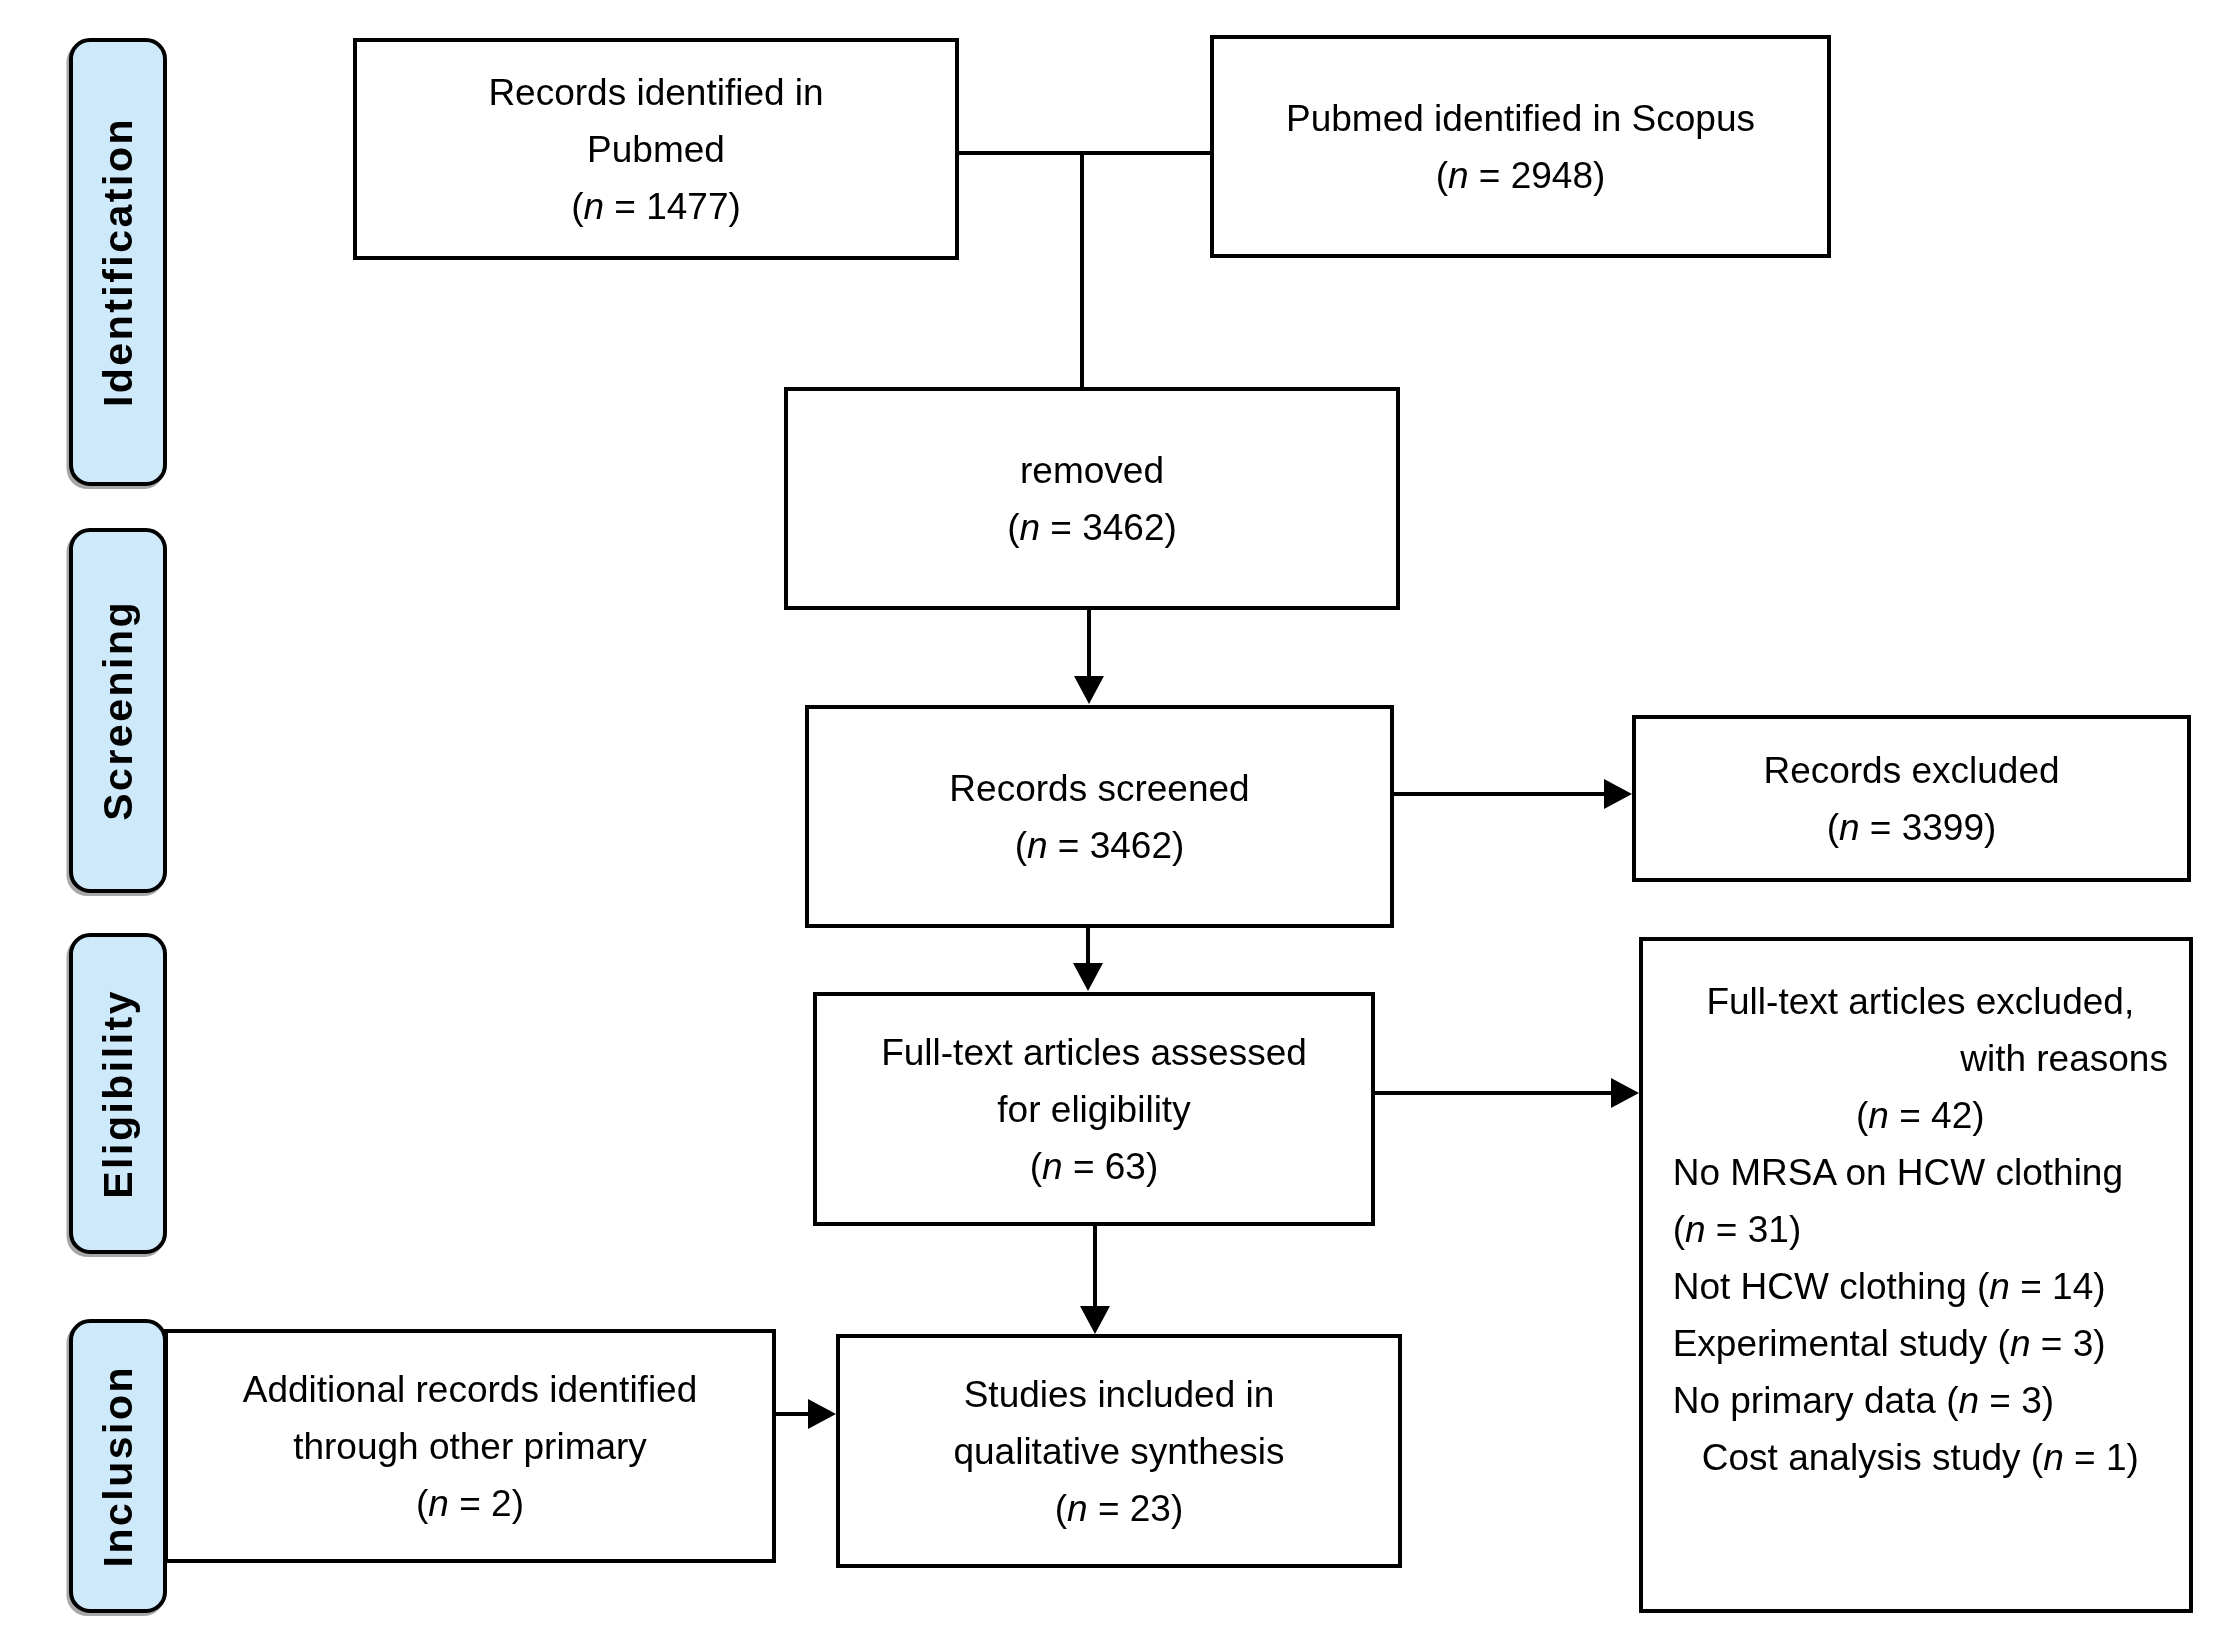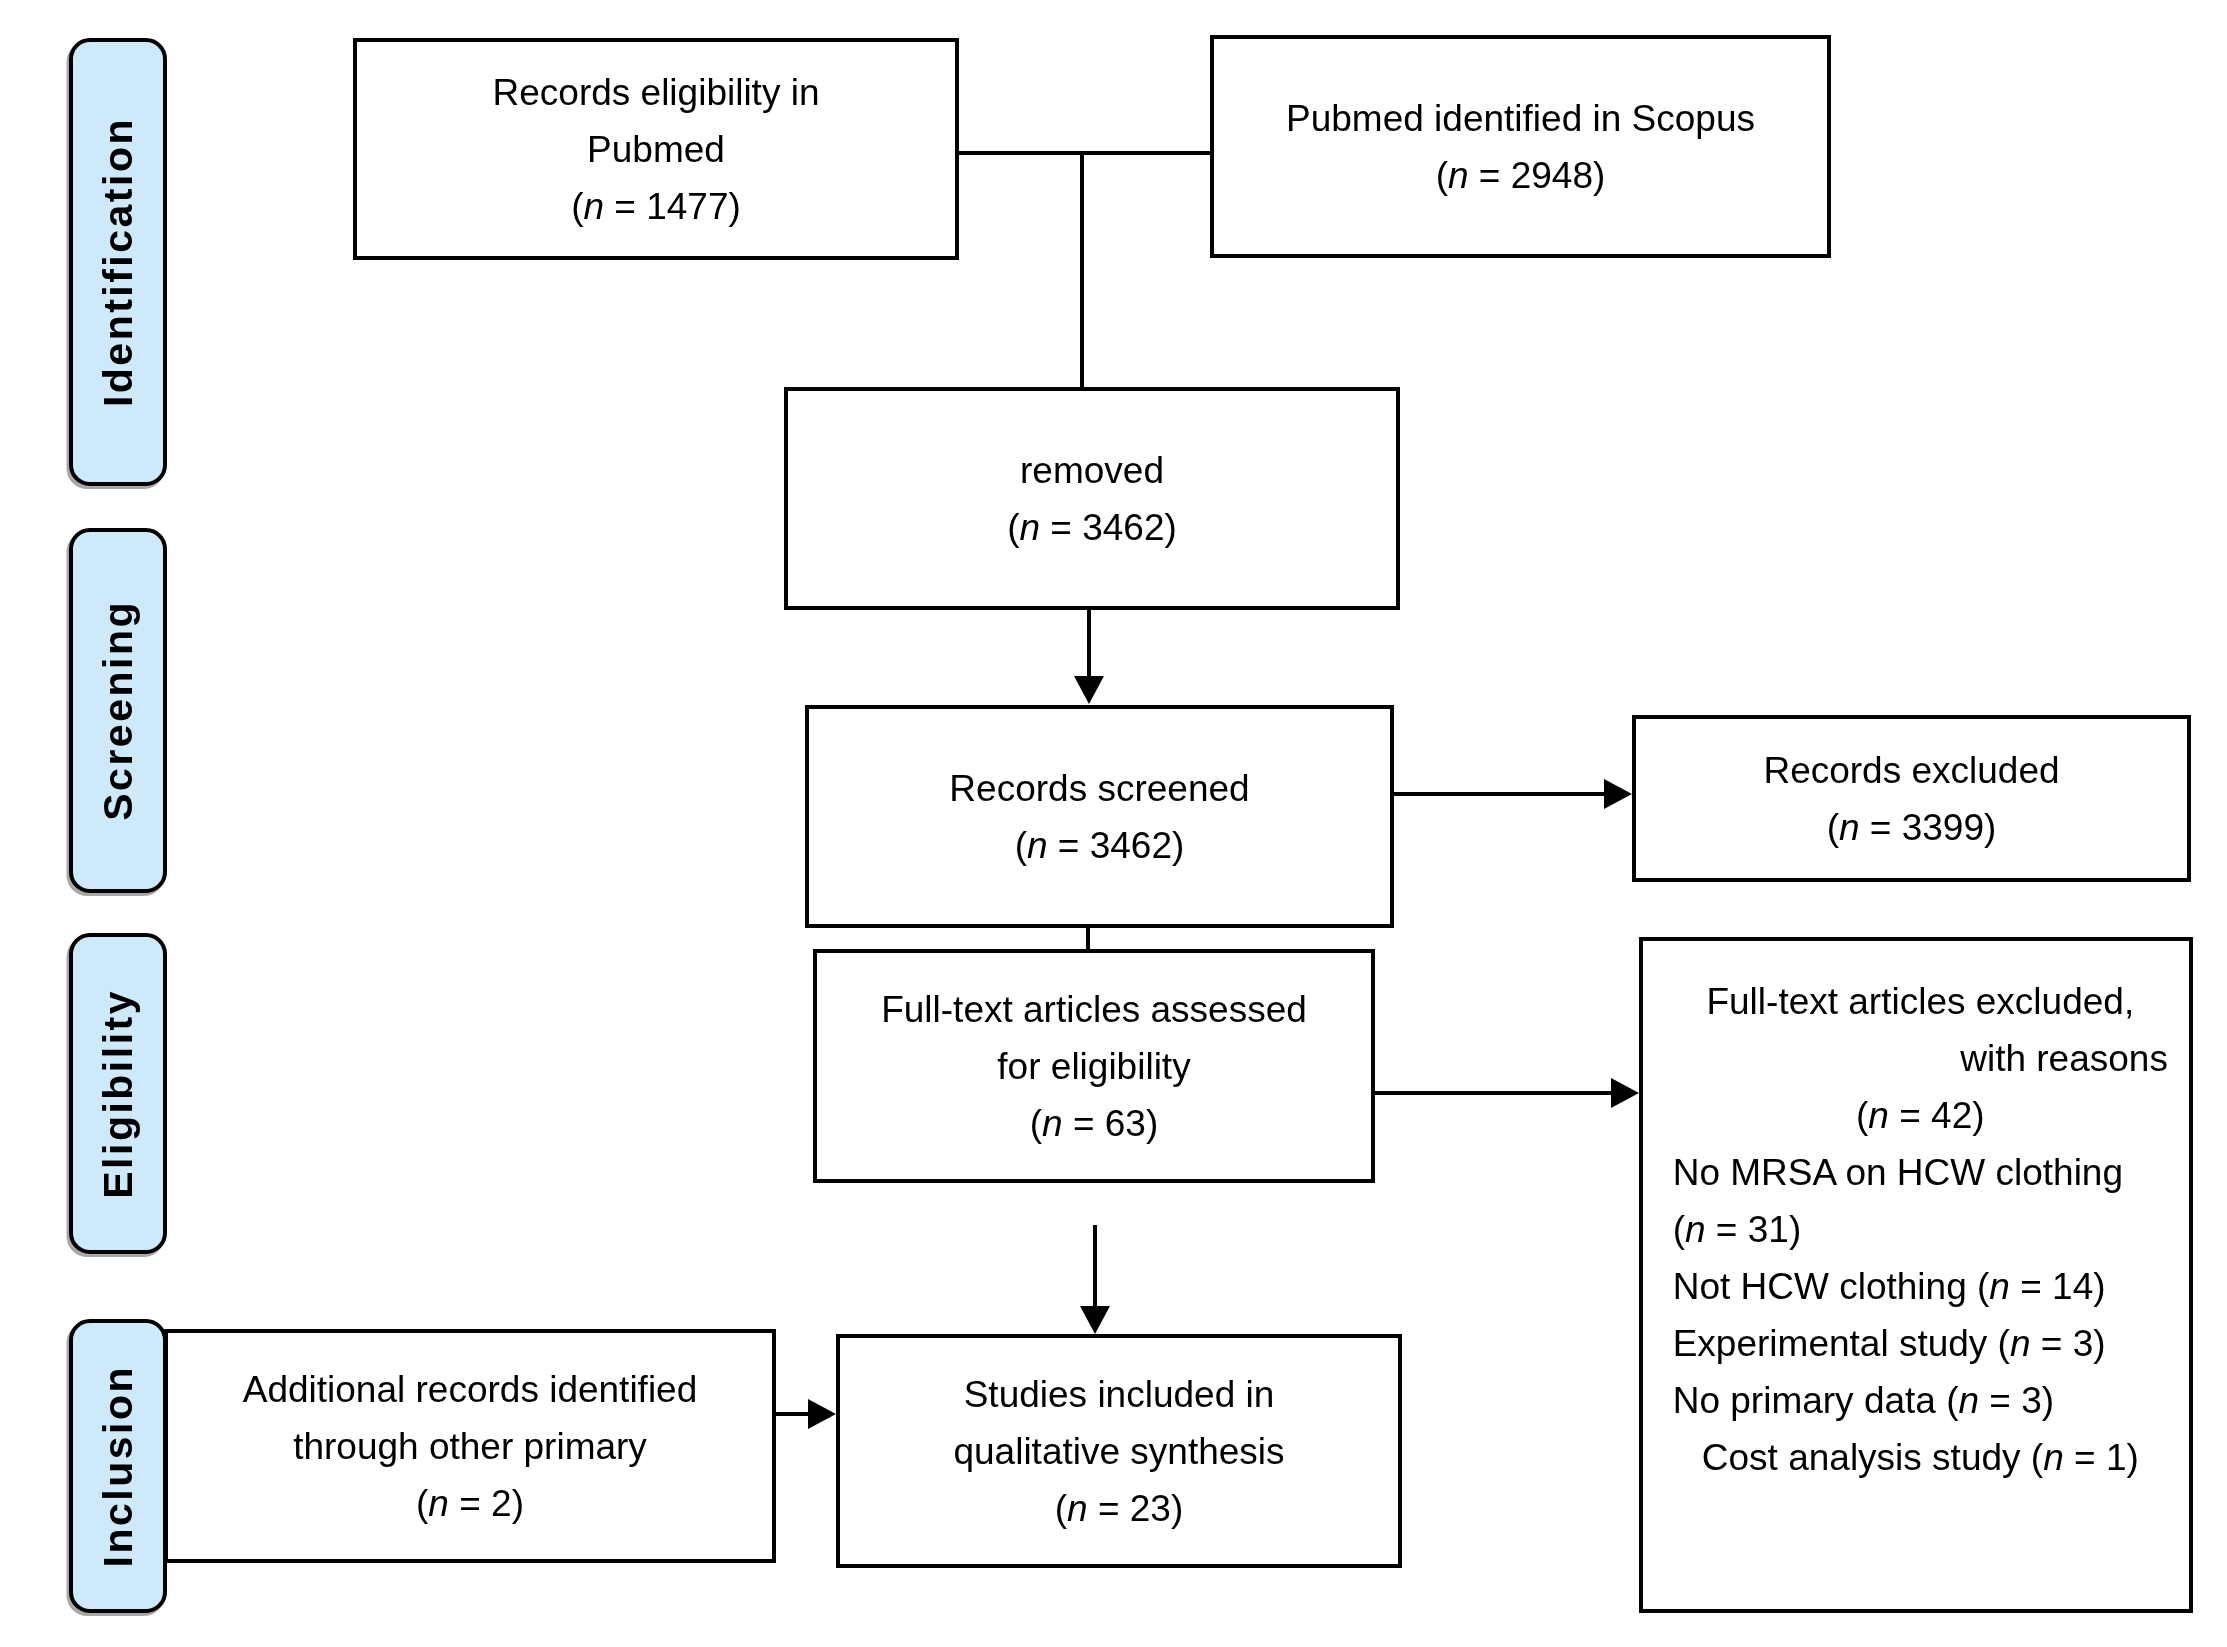--- a/index.html
+++ b/index.html
@@ -83,21 +83,21 @@
     <span class="phase-label">Screening</span>
   </div>
   <div class="phase" style="top:933px; height:321px;">
     <span class="phase-label">Eligibility</span>
   </div>
   <div class="phase" style="top:1319px; height:294px;">
     <span class="phase-label">Inclusion</span>
   </div>
 
   <div class="node" style="left:353px; top:38px; width:606px; height:222px;">
-      <div class="line"><span>Records eligibility in</span></div>
+      <div class="line"><span>Records identified in</span></div>
       <div class="line"><span>Pubmed</span></div>
       <div class="line"><span>(</span><span class="it">n</span><span> = 1477)</span></div>
     </div>
 
   <div class="node" style="left:1210px; top:35px; width:621px; height:223px;">
       <div class="line"><span>Pubmed identified in Scopus</span></div>
       <div class="line"><span>(</span><span class="it">n</span><span> = 2948)</span></div>
     </div>
 
   <div class="hline" style="left:959px; top:151px; width:251px; height:3.7px;"></div>
@@ -120,21 +120,21 @@
   <div class="arrow-right" style="left:1604px; top:779px;"></div>
 
   <div class="node" style="left:1632px; top:715px; width:559px; height:167px;">
       <div class="line"><span>Records excluded</span></div>
       <div class="line"><span>(</span><span class="it">n</span><span> = 3399)</span></div>
     </div>
 
   <div class="vline" style="left:1086px; top:928px; width:3.7px; height:38px;"></div>
   <div class="arrow-down" style="left:1073px; top:963px;"></div>
 
-  <div class="node" style="left:813px; top:949px; width:562px; height:234px;">
+  <div class="node" style="left:813px; top:992px; width:562px; height:234px;">
       <div class="line"><span>Full-text articles assessed</span></div>
       <div class="line"><span>for eligibility</span></div>
       <div class="line"><span>(</span><span class="it">n</span><span> = 63)</span></div>
     </div>
 
   <div class="hline" style="left:1375px; top:1091px; width:238px; height:3.7px;"></div>
   <div class="arrow-right" style="left:1611px; top:1078px;"></div>
 
   <div class="node top-aligned" style="left:1639px; top:937px; width:554px; height:676px;">
       <div class="line" style="text-align: center;"><span>Full-text articles excluded,</span></div>

